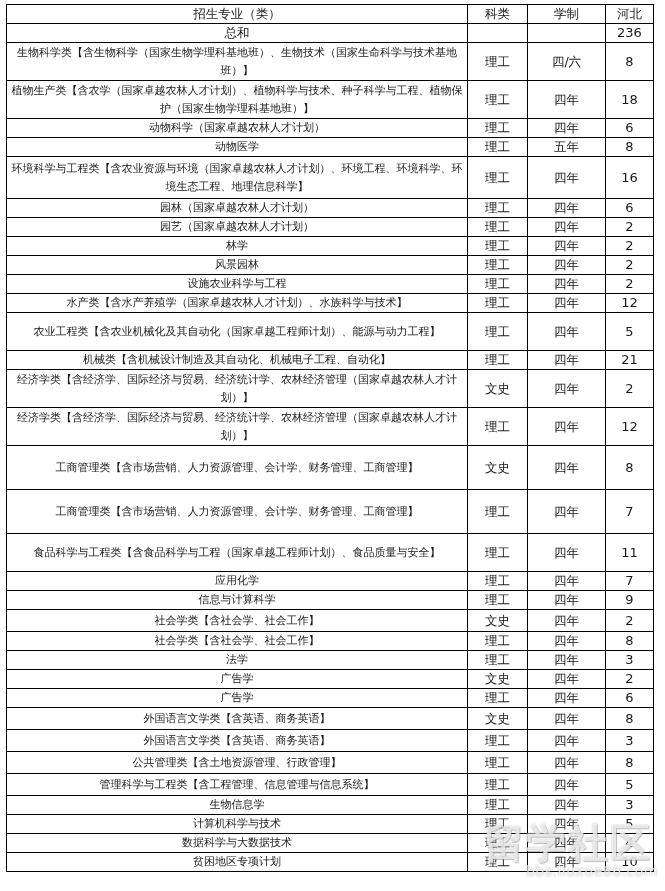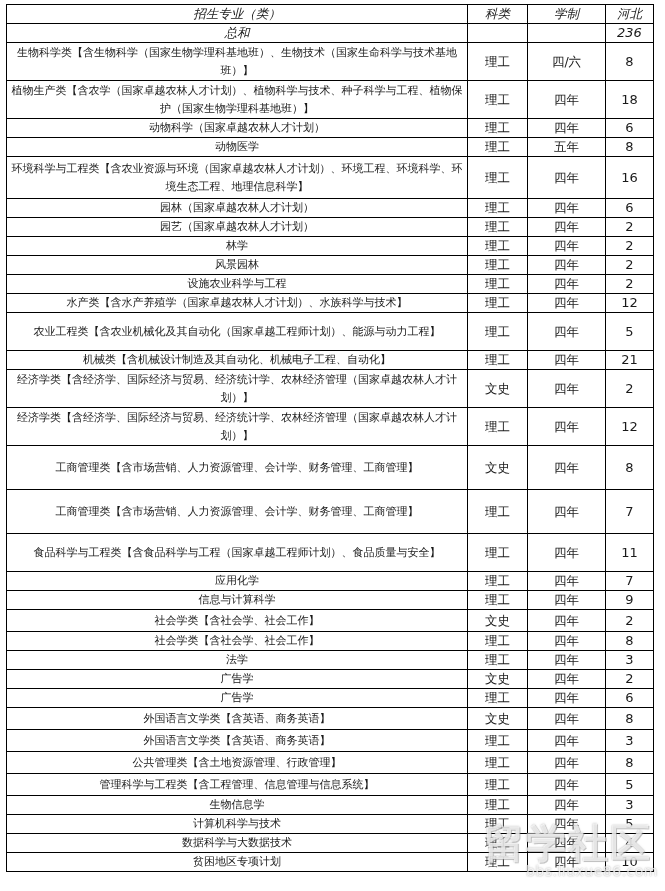--- a/index.html
+++ b/index.html
@@ -35,21 +35,21 @@
   }
   col.c-major { width: 461px; }
   col.c-type { width: 60px; }
   col.c-dur { width: 78px; }
   col.c-num { width: 48px; }
   tr.h19 td, tr.h19 th { height: 18px; }
   tr.h22 td { height: 21px; }
   tr.h38 td { height: 37px; }
   tr.h42 td { height: 41px; }
   tr.h44 td { height: 43px; }
-  th.bold, td.bold { font-weight: bold; font-style: italic; }
+  th.bold, td.bold { font-weight: bold; }
   td.major { font-size: 11px; letter-spacing: 0px; }
   td.num { font-size: 13px; }
 
   .watermark {
     position: absolute;
     left: 478px;
     top: 820px;
     width: 180px;
     height: 68px;
     pointer-events: none;

